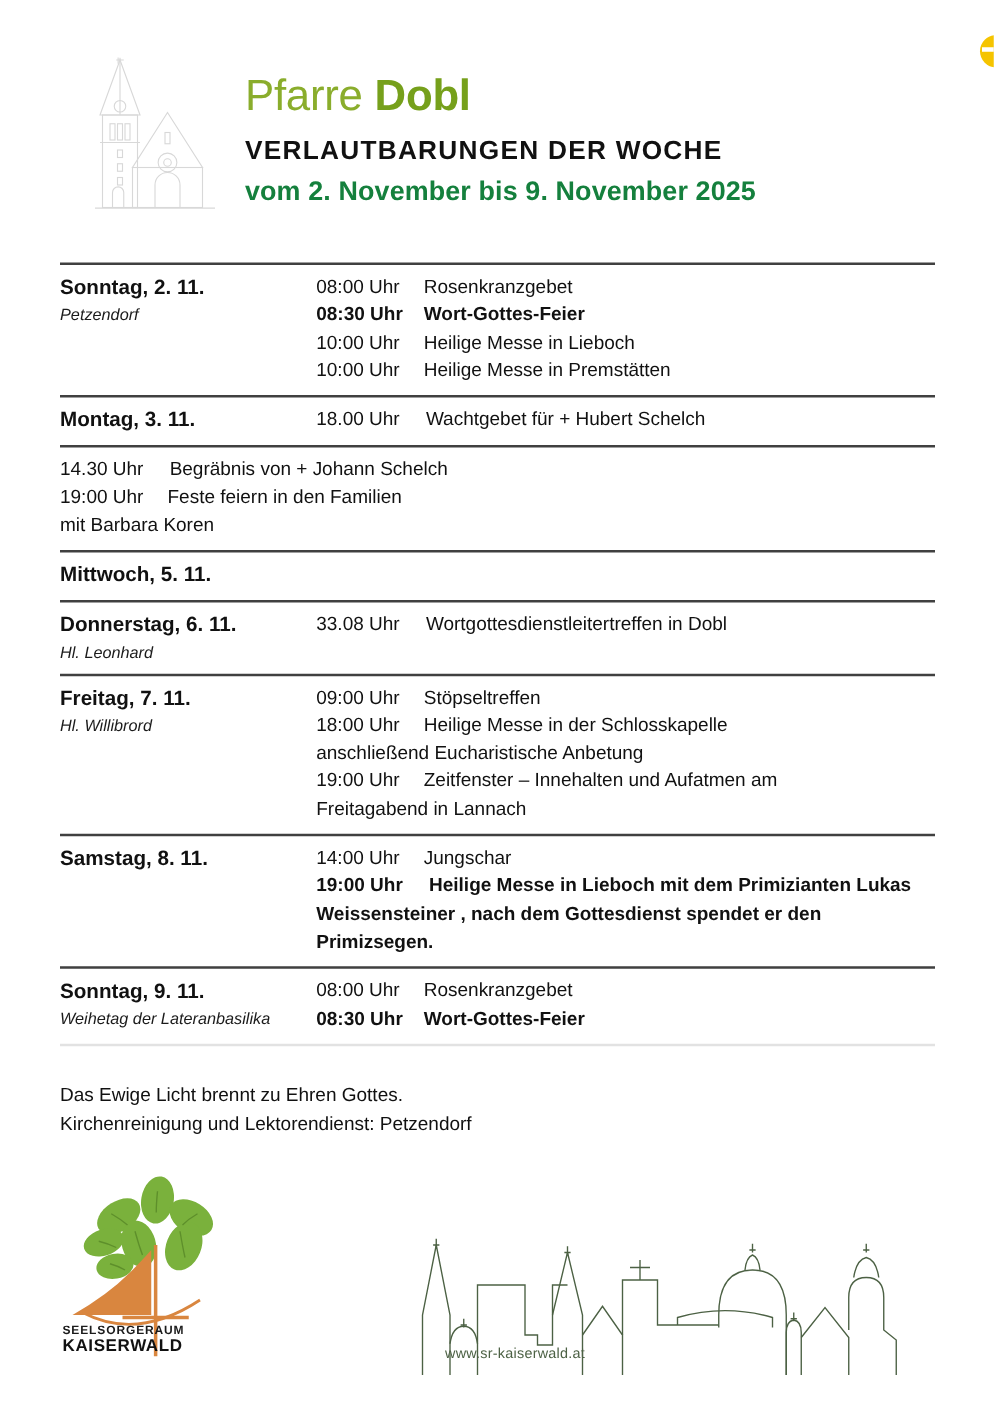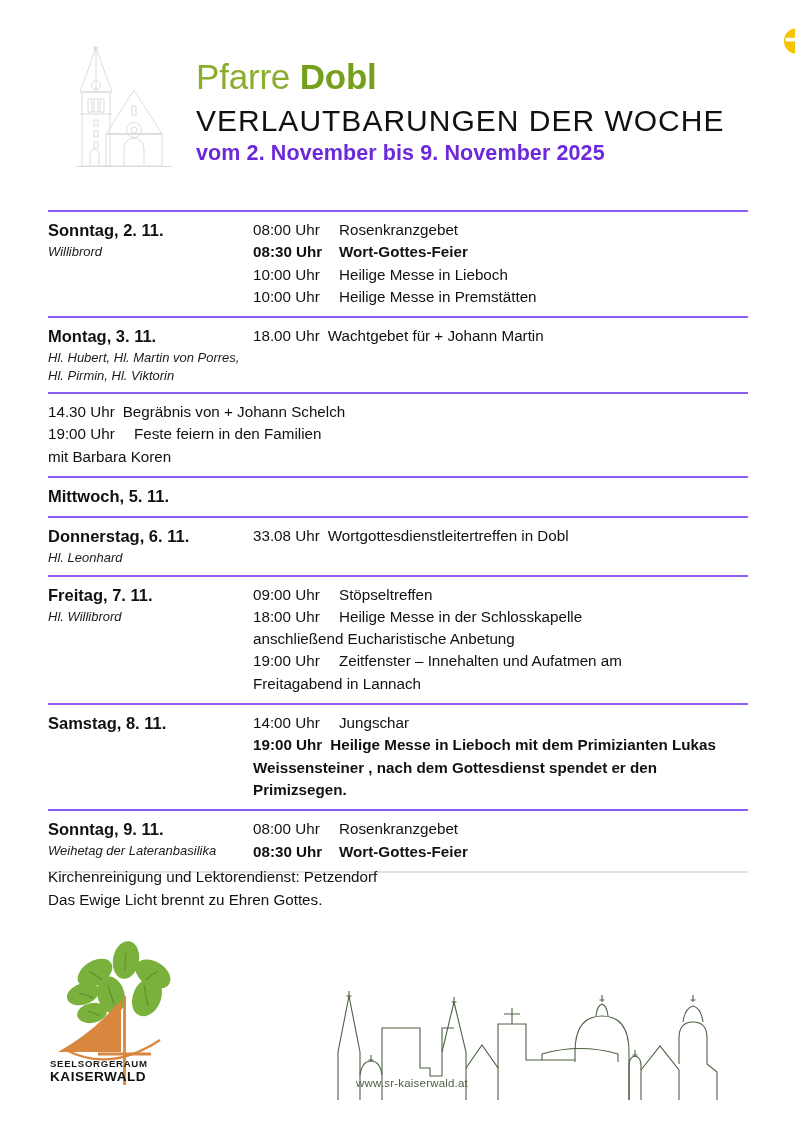--- a/index.html
+++ b/index.html
@@ -48,55 +48,55 @@
   .title-light {
     color: #8aad2c;
     font-weight: 400;
   }
   .title-bold {
     color: #76a01b;
     font-weight: 700;
   }
   .subtitle-1 {
     margin-top: 8px;
-    font-size: 30px;
+    font-size: 21px;
     line-height: 30px;
-    font-weight: 400;
+    font-weight: 700;
     letter-spacing: 1.0px;
     color: #111111;
     white-space: nowrap;
   }
   .subtitle-2 {
     margin-top: 4px;
     font-size: 21.5px;
     line-height: 27px;
     font-weight: 700;
     letter-spacing: 0.1px;
-    color: #6d28d9;
+    color: #15803d;
     white-space: nowrap;
   }
   .corner-logo {
     position: absolute;
     right: 28px;
     top: 26px;
     width: 30px;
     height: 30px;
   }
 
   
   .schedule {
     position: absolute;
     left: 48px;
     top: 210px;
     width: 700px;
   }
   .sched-row {
     display: flex;
     align-items: flex-start;
-    border-top: 2px solid #8b5cf6;
+    border-top: 2px solid #404040;
     padding: 7px 0 8px 0;
     box-sizing: border-box;
   }
   .sched-row.last {
     border-bottom: 2px solid #e2e2e2;
     justify-content: flex-end;
   }
   .day-cell {
     width: 205px;
     flex: 0 0 205px;
@@ -134,21 +134,21 @@
   }
   .event-line.wrap {
     white-space: normal;
   }
   .ev-time {
     display: inline-block;
     min-width: 86px;
   }
   .ev-time.tight {
     min-width: 0;
-    margin-right: 8px;
+    margin-right: 21px;
   }
   .ev-text {
     display: inline;
   }
   .empty-filler {
     height: 22px;
   }
 
   
   .notes {
@@ -246,36 +246,35 @@
   <svg class="corner-logo" viewBox="0 0 30 30">
     <circle cx="15" cy="15" r="13" fill="#f5c400"></circle>
     <path d="M13.2 2.6 h3.6 v9.1 h9.4 v3.7 h-9.4 v11.9 h-3.6 v-11.9 h-9.6 v-3.7 h9.6 Z" fill="#ffffff"></path>
   </svg>
 </div>
 
 <div class="schedule">
     <div class="sched-row">
       <div class="day-cell">
         <div class="day-name bold">Sonntag, 2. 11.</div>
-        <div class="day-saint">Willibrord</div>
+        <div class="day-saint">Petzendorf</div>
       </div>
       <div class="events-cell">
         <div class="event-line"><span class="ev-time">08:00 Uhr</span><span class="ev-text">Rosenkranzgebet</span></div>
         <div class="event-line bold"><span class="ev-time">08:30 Uhr</span><span class="ev-text">Wort-Gottes-Feier</span></div>
         <div class="event-line"><span class="ev-time">10:00 Uhr</span><span class="ev-text">Heilige Messe in Lieboch</span></div>
         <div class="event-line"><span class="ev-time">10:00 Uhr</span><span class="ev-text">Heilige Messe in Premstätten</span></div>
       </div>
     </div>
     <div class="sched-row">
       <div class="day-cell">
         <div class="day-name">Montag, 3. 11.</div>
-        <div class="day-saint">Hl. Hubert, Hl. Martin von Porres, Hl. Pirmin, Hl. Viktorin</div>
-      </div>
-      <div class="events-cell">
-        <div class="event-line"><span class="ev-time tight">18.00 Uhr</span><span class="ev-text">Wachtgebet für + Johann Martin</span></div>
+      </div>
+      <div class="events-cell">
+        <div class="event-line"><span class="ev-time tight">18.00 Uhr</span><span class="ev-text">Wachtgebet für + Hubert Schelch</span></div>
       </div>
     </div>
     <div class="sched-row">
       <div class="events-cell">
         <div class="event-line"><span class="ev-time tight">14.30 Uhr</span><span class="ev-text">Begräbnis von + Johann Schelch</span></div>
         <div class="event-line"><span class="ev-time">19:00 Uhr</span><span class="ev-text">Feste feiern in den Familien</span></div>
         <div class="event-line"><span class="ev-text">mit Barbara Koren</span></div>
       </div>
     </div>
     <div class="sched-row">
@@ -323,22 +322,22 @@
         <div class="day-saint">Weihetag der Lateranbasilika</div>
       </div>
       <div class="events-cell">
         <div class="event-line"><span class="ev-time">08:00 Uhr</span><span class="ev-text">Rosenkranzgebet</span></div>
         <div class="event-line bold"><span class="ev-time">08:30 Uhr</span><span class="ev-text">Wort-Gottes-Feier</span></div>
       </div>
     </div>
   </div>
 
 <div class="notes">
+  <div class="note-line">Das Ewige Licht brennt zu Ehren Gottes.</div>
   <div class="note-line">Kirchenreinigung und Lektorendienst: Petzendorf</div>
-  <div class="note-line">Das Ewige Licht brennt zu Ehren Gottes.</div>
 </div>
 
 <div class="footer">
 
   <svg class="kaiserwald-logo" viewBox="0 0 160 150">
     <g fill="#7ab13c">
       <ellipse cx="47" cy="33" rx="19" ry="12" transform="rotate(-32 47 33)"></ellipse>
       <ellipse cx="78" cy="20" rx="13" ry="19" transform="rotate(10 78 20)"></ellipse>
       <ellipse cx="105" cy="34" rx="19" ry="12.5" transform="rotate(32 105 34)"></ellipse>
       <ellipse cx="35" cy="54" rx="16.5" ry="10.5" transform="rotate(-18 35 54)"></ellipse>

